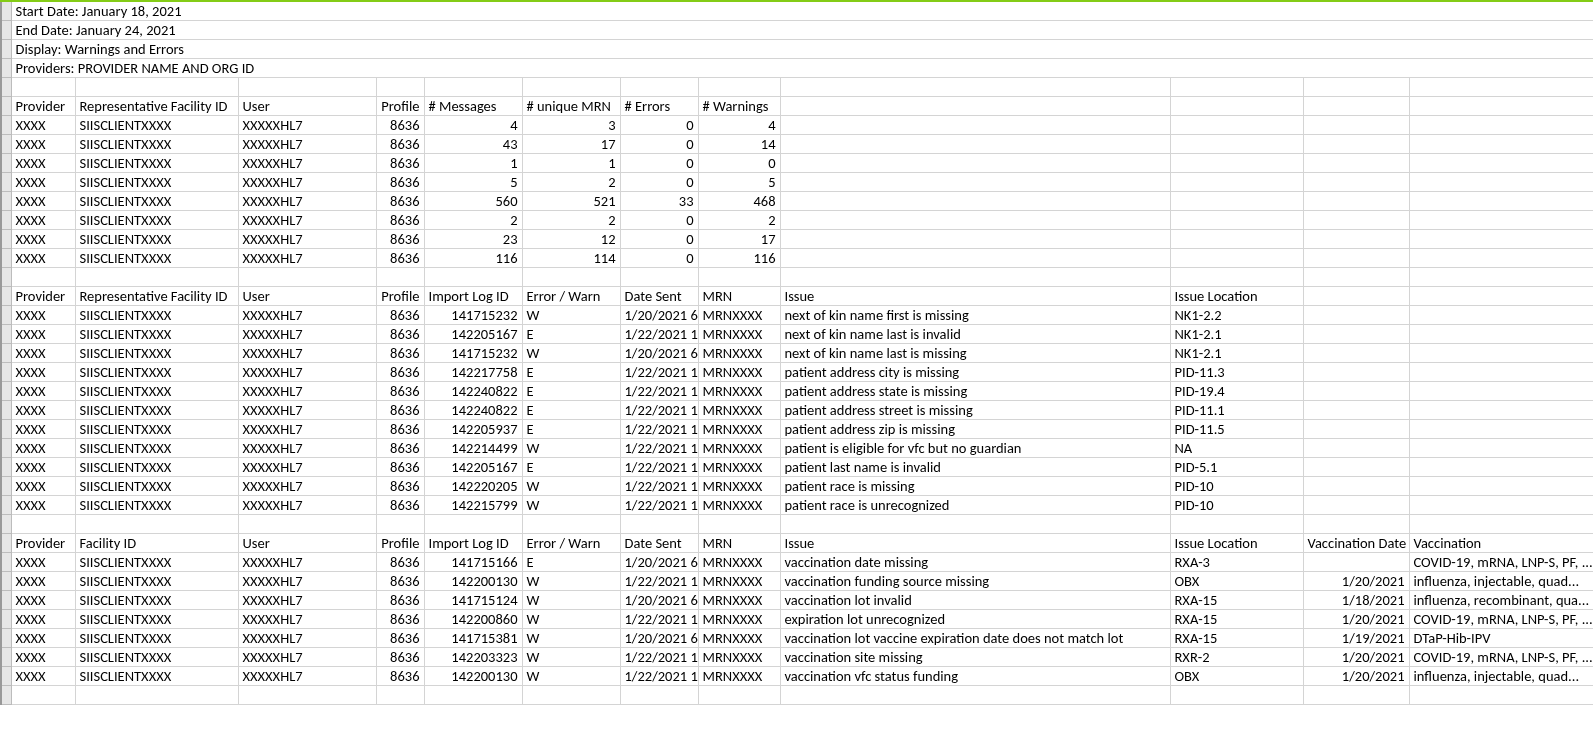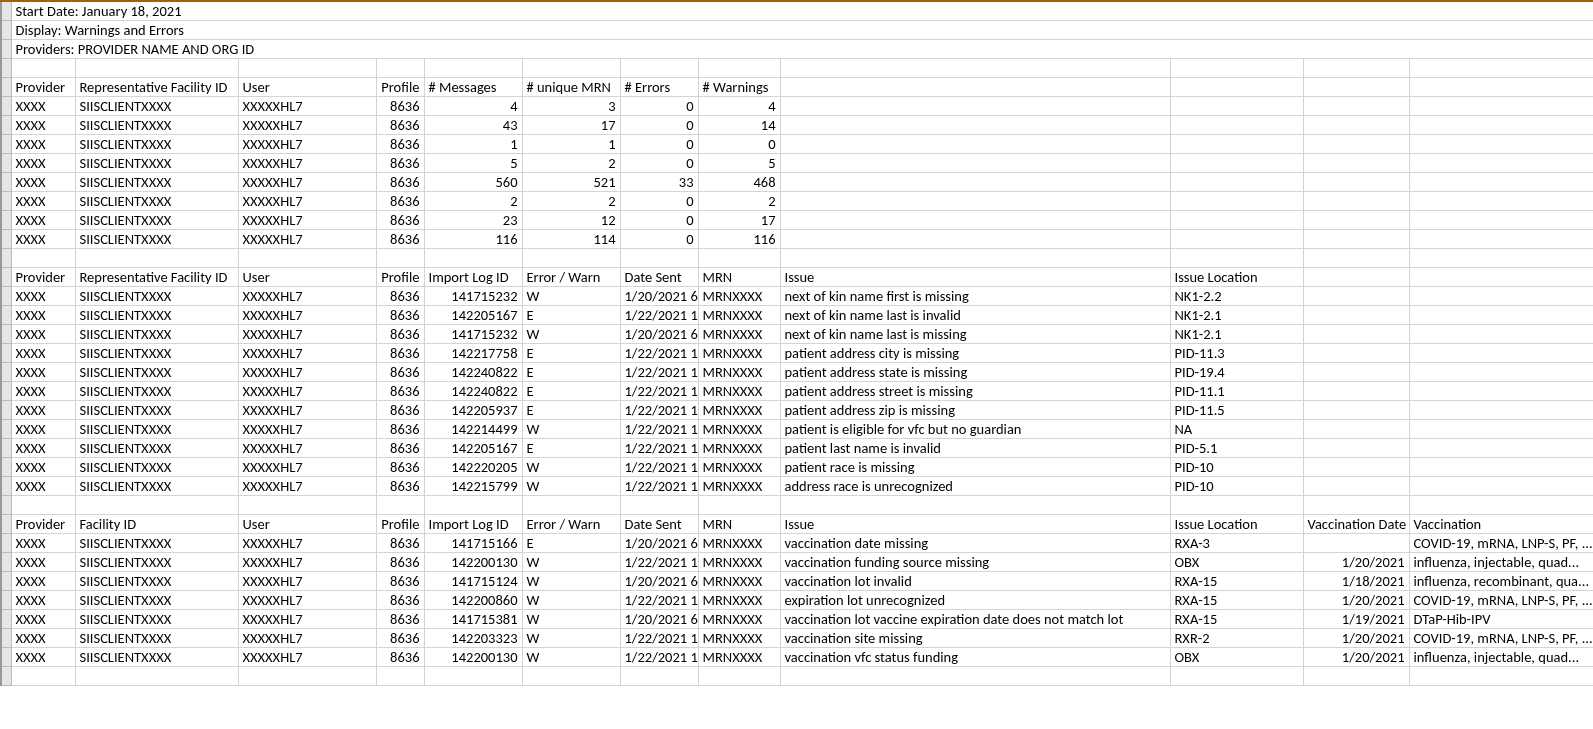--- a/index.html
+++ b/index.html
@@ -18,21 +18,21 @@
   td {
     border: 1px solid #d4d4d4;
     padding: 0 4px;
     height: 19px;
     white-space: nowrap;
     overflow: hidden;
     text-overflow: clip;
     vertical-align: bottom;
     box-sizing: border-box;
   }
-  tr.first td { border-top: 2px solid #a16207; margin-top: 40px; }
+  tr.first td { border-top: 2px solid #84cc16; margin-top: 40px; }
   td:first-child { border-left: 2px solid #999; }
   .r { text-align: right; }
   .gut { background: #e6e6e6; border-color:#bcbcbc; width:10px; padding:0; }
   col.c0 { width: 10px; }
   col.c1 { width: 64px; }
   col.c2 { width: 163px; }
   col.c3 { width: 138px; }
   col.c4 { width: 48px; }
   col.c5 { width: 98px; }
   col.c6 { width: 98px; }
@@ -62,20 +62,24 @@
       <col class="c11">
       <col class="c12">
   </colgroup>
   <tbody id="tbody">
       <tr class="first">
         <td class="gut"></td>
         <td colspan="12">Start Date: January 18, 2021</td>
       </tr>
       <tr>
         <td class="gut"></td>
+        <td colspan="12">End Date:   January 24, 2021</td>
+      </tr>
+      <tr>
+        <td class="gut"></td>
         <td colspan="12">Display: Warnings and Errors</td>
       </tr>
       <tr>
         <td class="gut"></td>
         <td colspan="12">Providers: PROVIDER NAME AND ORG ID</td>
       </tr>
       <tr>
         <td class="gut"></td>
         <td></td>
         <td></td>
@@ -408,21 +412,21 @@
       <tr>
         <td class="gut"></td>
         <td>XXXX</td>
         <td>SIISCLIENTXXXX</td>
         <td>XXXXXHL7</td>
         <td class="r">8636</td>
         <td class="r">142215799</td>
         <td>W</td>
         <td class="r">1/22/2021 15:12</td>
         <td>MRNXXXX</td>
-        <td>address race is unrecognized</td>
+        <td>patient race is unrecognized</td>
         <td>PID-10</td>
         <td></td>
         <td></td>
       </tr>
       <tr>
         <td class="gut"></td>
         <td></td>
         <td></td>
         <td></td>
         <td></td>

